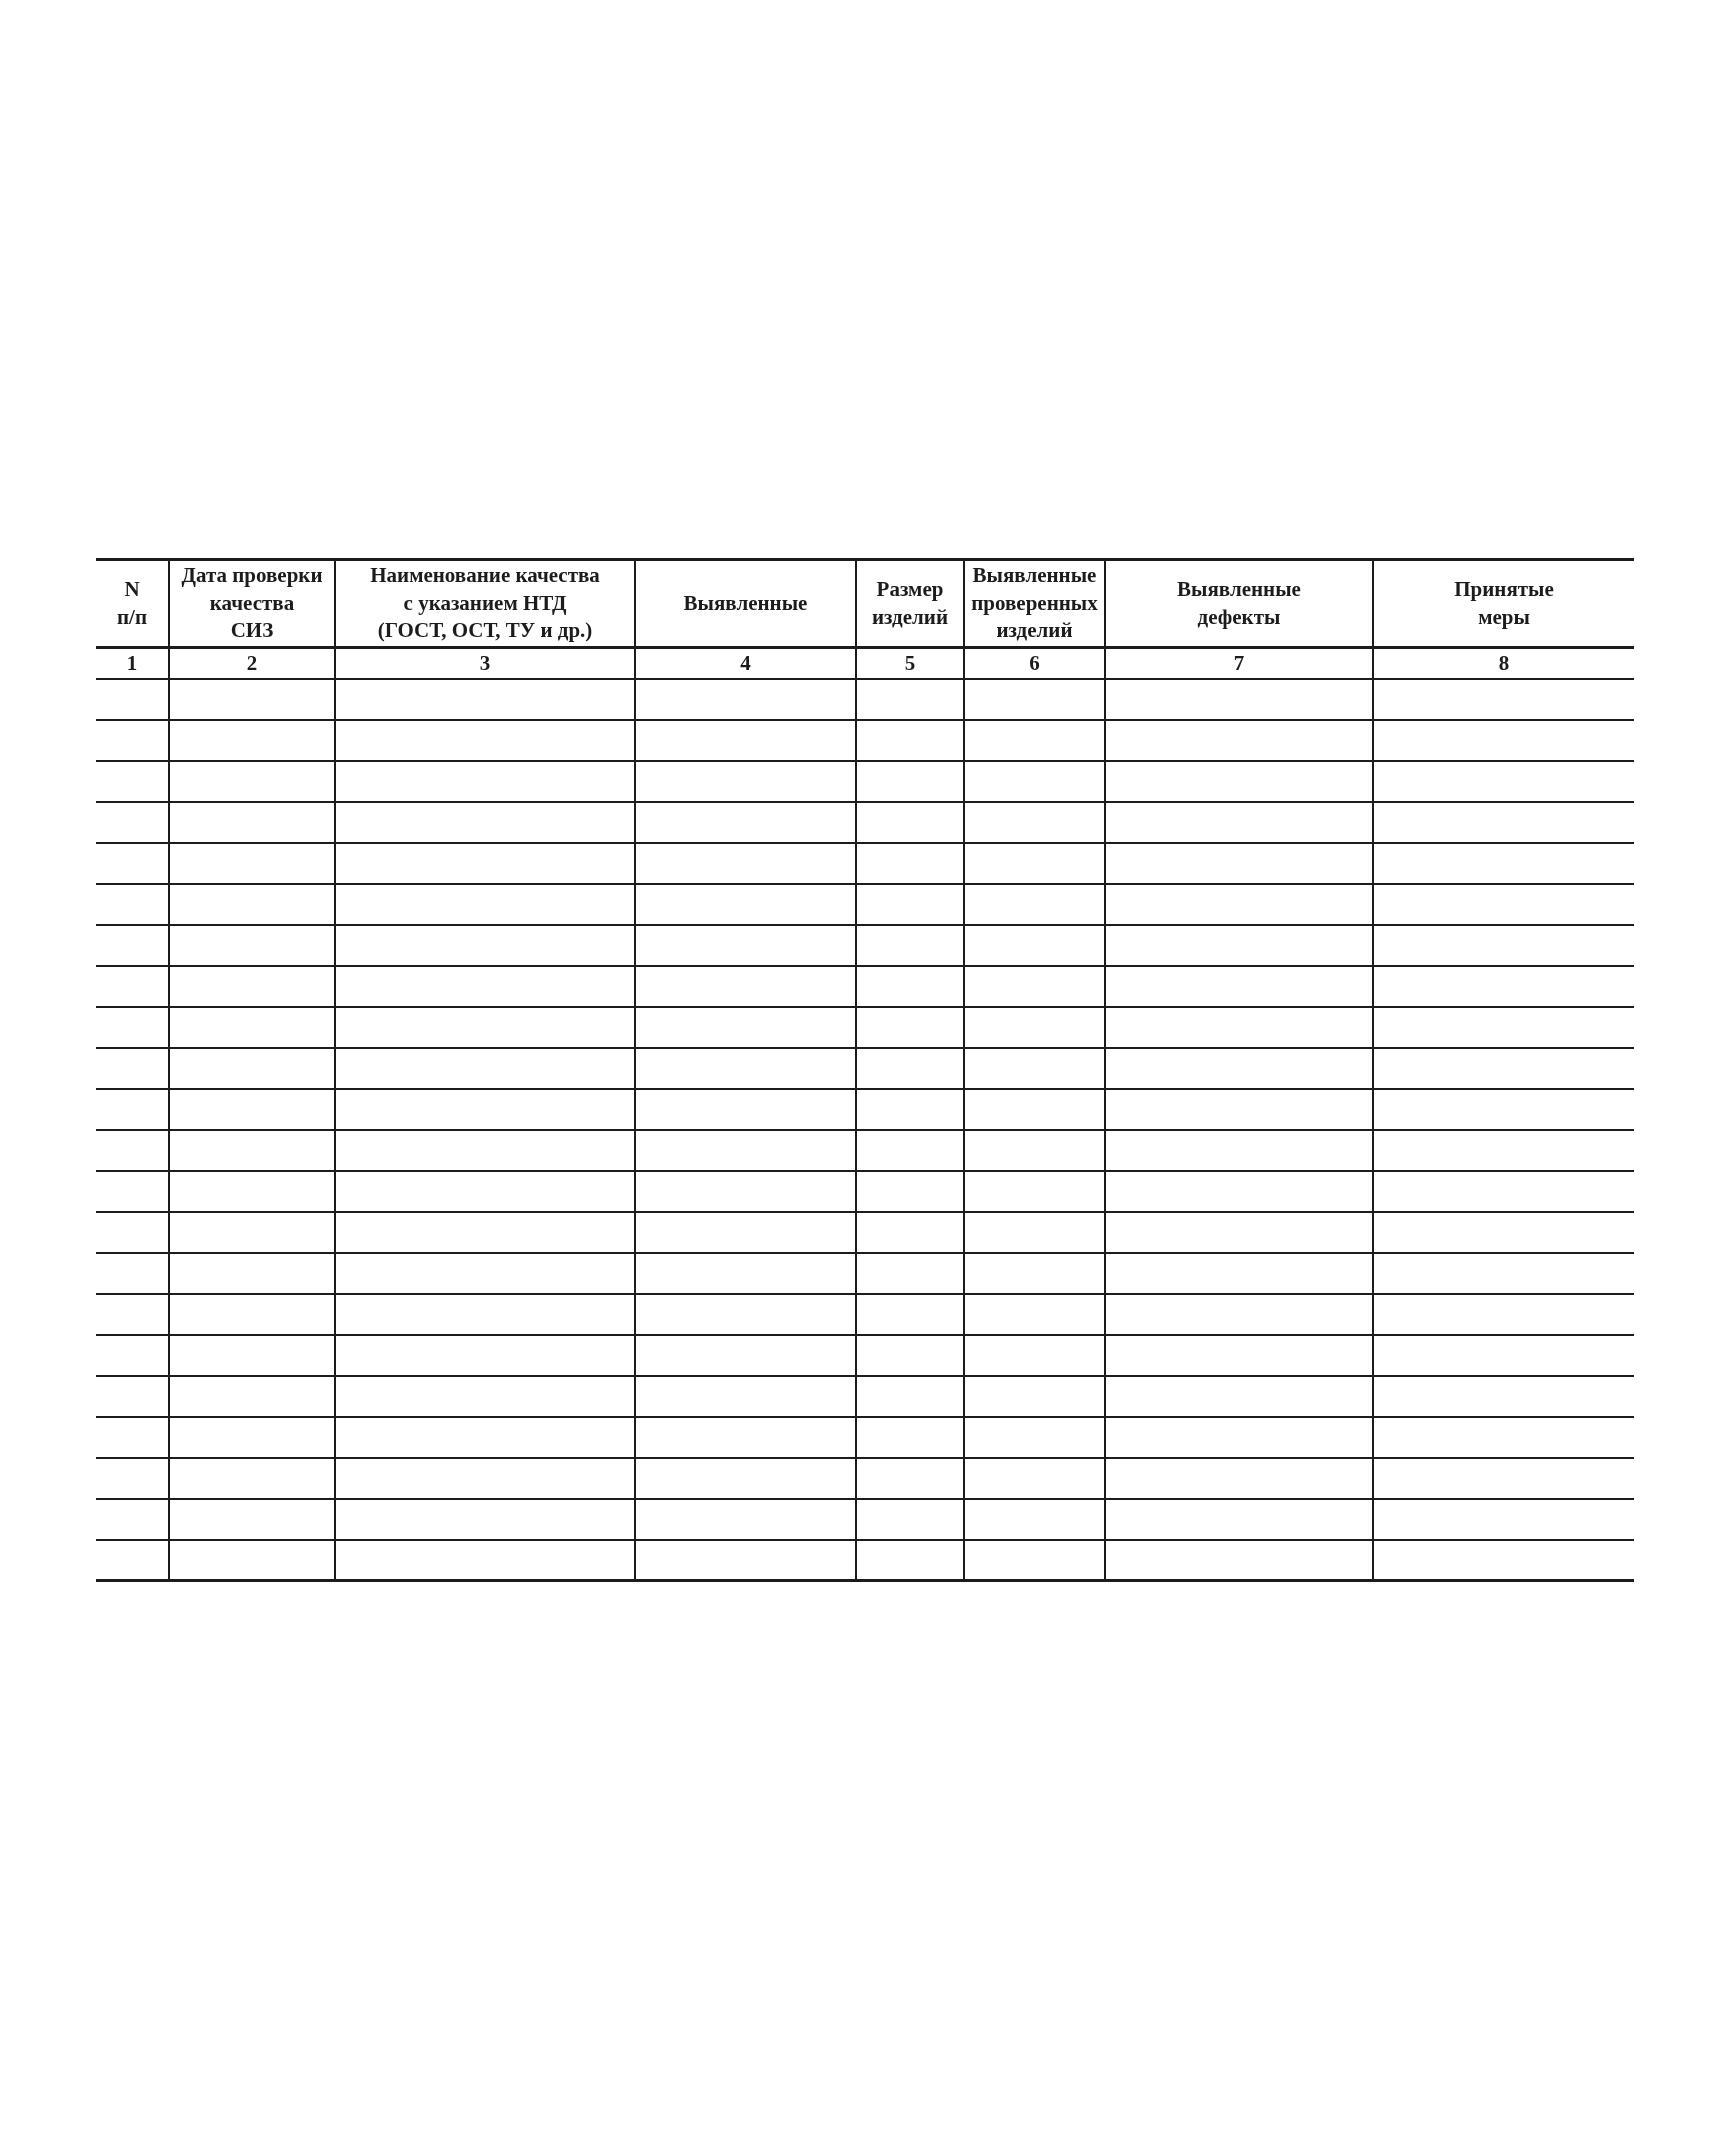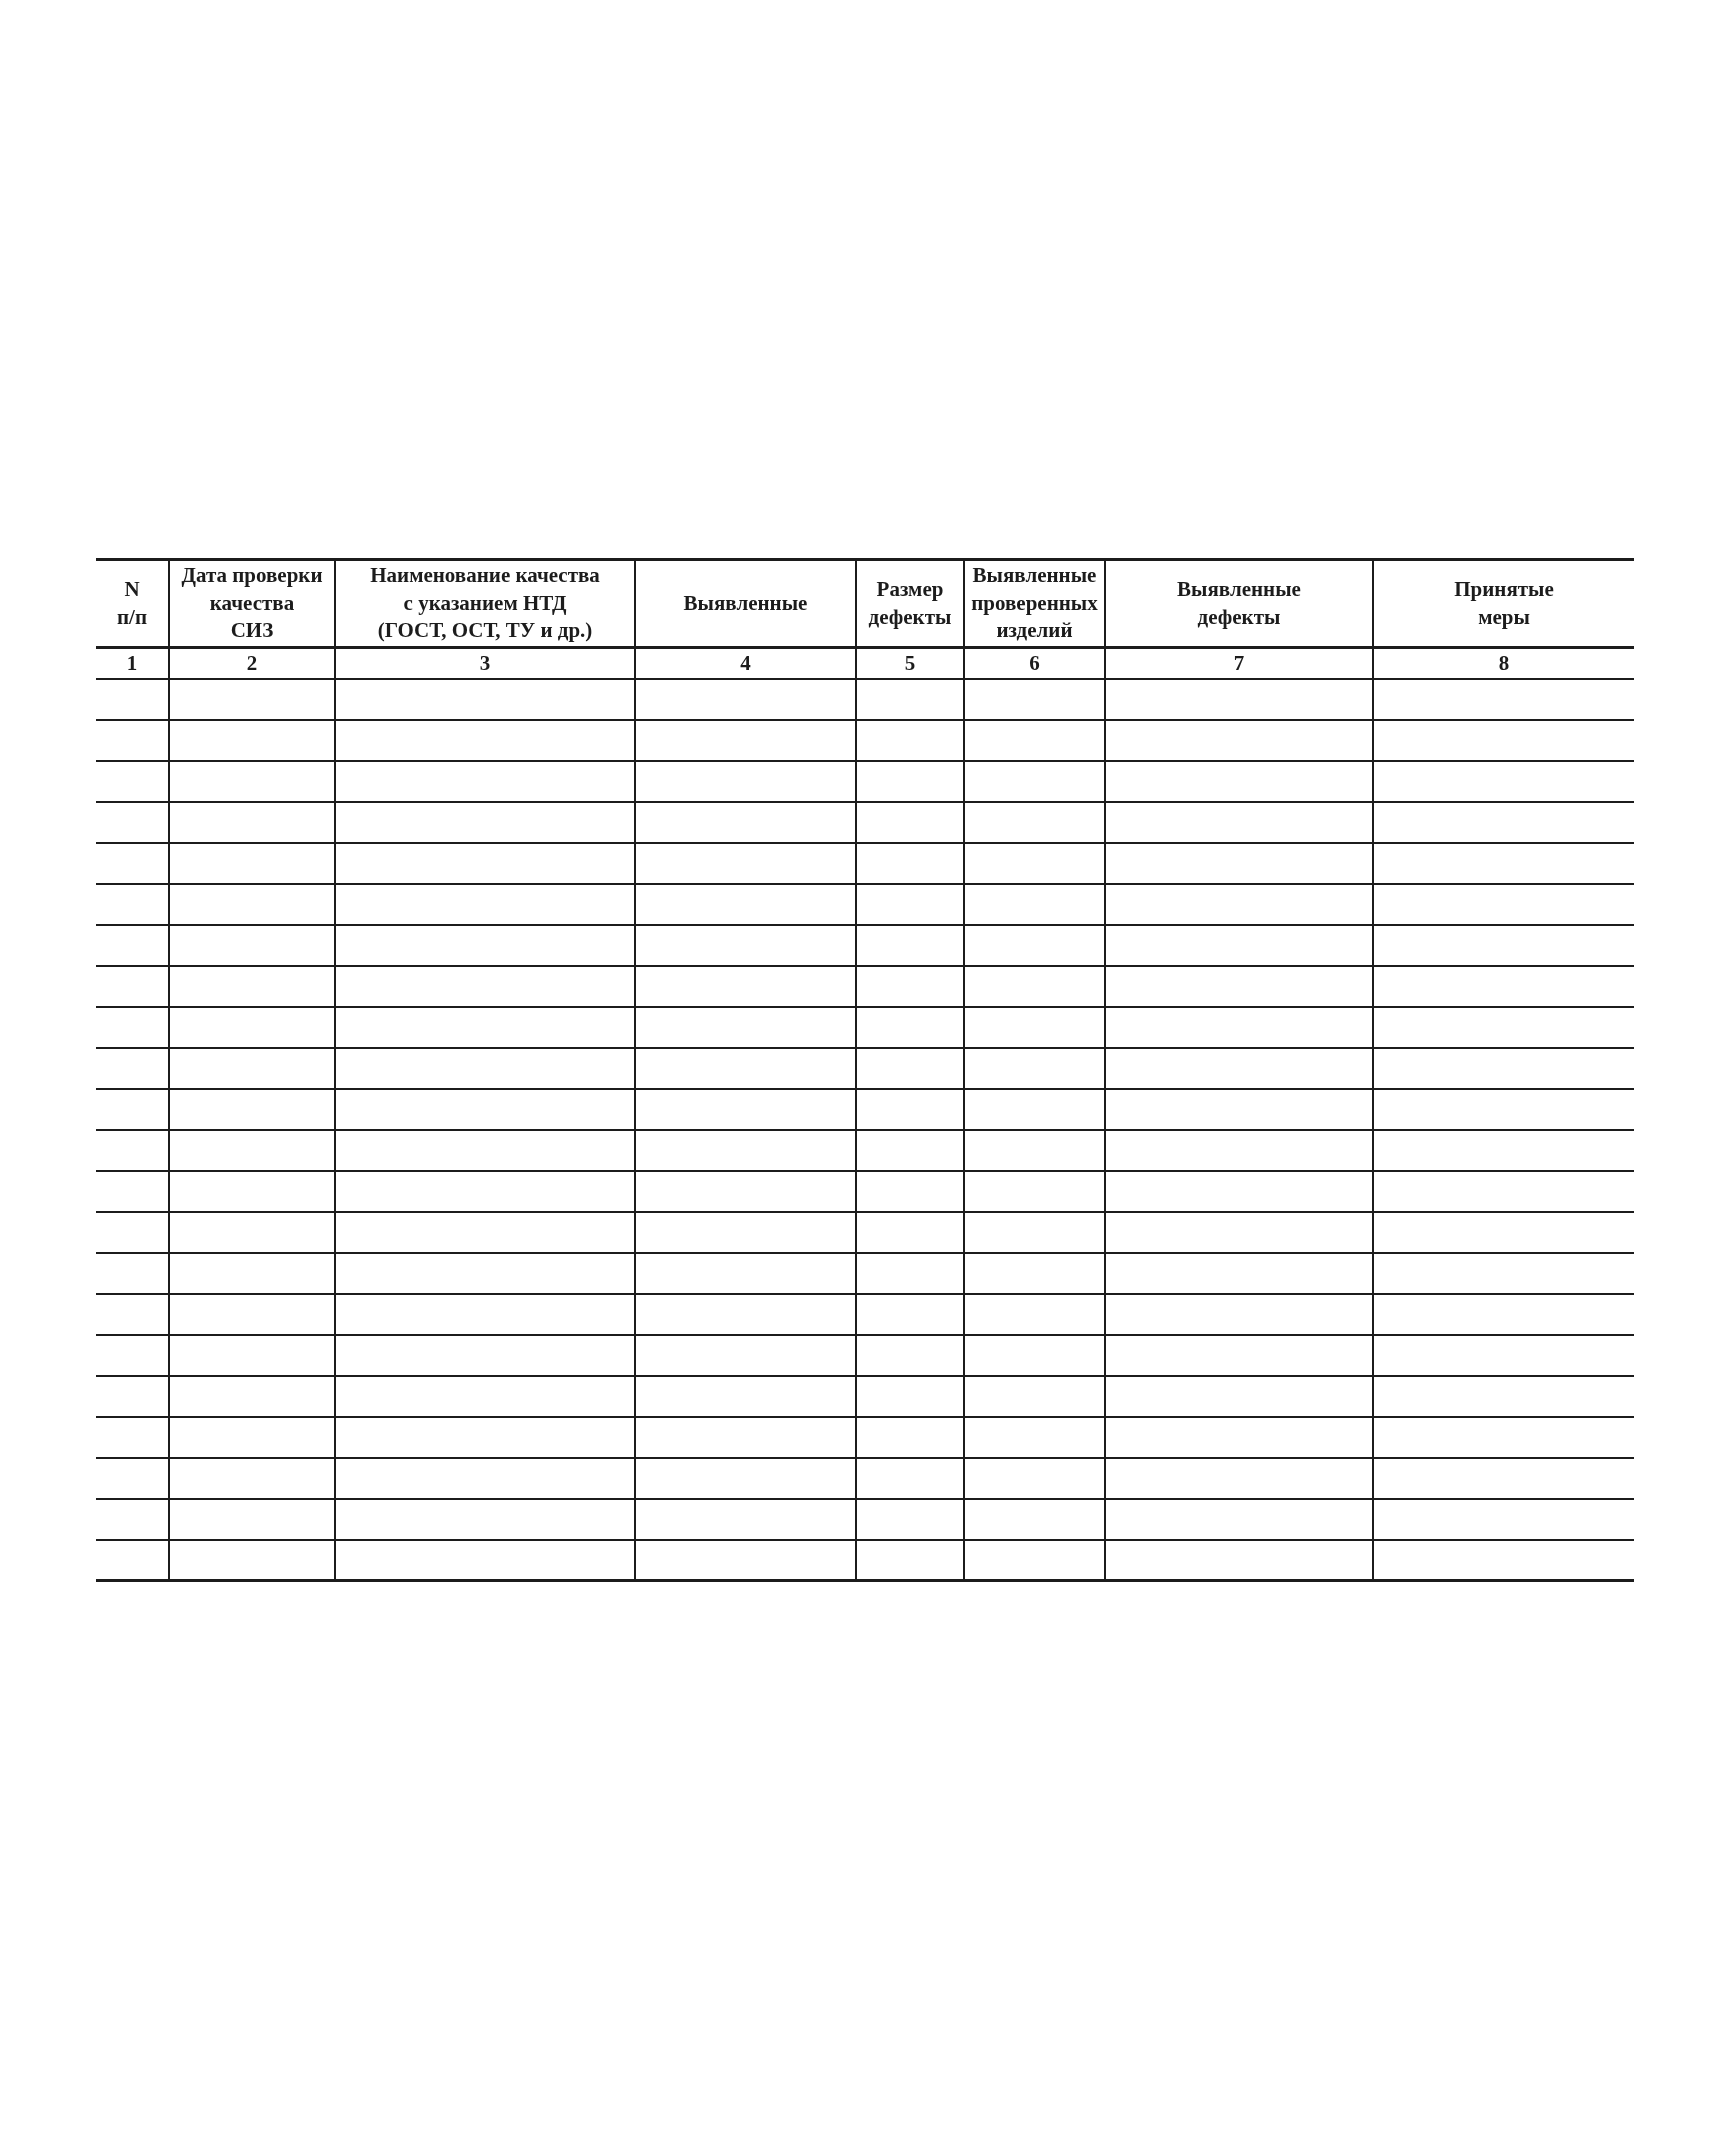--- a/index.html
+++ b/index.html
@@ -85,21 +85,21 @@
         <th>N
 п/п</th>
         <th>Дата проверки
 качества
 СИЗ</th>
         <th>Наименование качества
 с указанием НТД
 (ГОСТ, ОСТ, ТУ и др.)</th>
         <th>Выявленные</th>
         <th>Размер
-дефекты</th>
+изделий</th>
         <th>Выявленные
 проверенных
 изделий</th>
         <th>Выявленные
 дефекты</th>
         <th>Принятые
 меры</th>
       </tr>
       <tr class="nums">
         <td>1</td>

